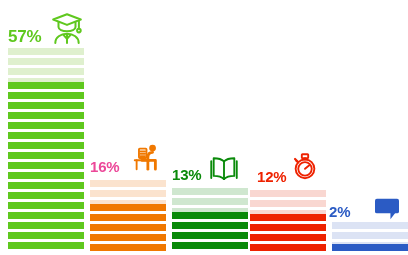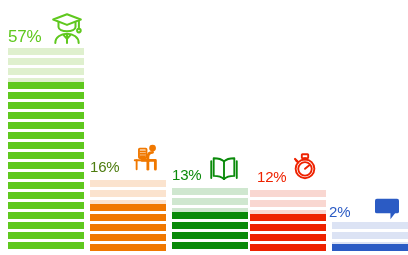--- a/index.html
+++ b/index.html
@@ -36,21 +36,21 @@
     bottom: 0;
   }
   .bar-faded {
     position: absolute;
     left: 0;
     width: 100%;
     bottom: 0;
   }
   .pct-label {
     position: absolute;
-    font-weight: normal;
+    font-weight: bold;
     letter-spacing: -0.2px;
     white-space: nowrap;
     line-height: 1;
   }
   .icon-wrap {
     position: absolute;
     line-height: 0;
   }
   .icon-wrap svg {
     display: block;
@@ -83,21 +83,21 @@
   </div>
 
   <div class="bar-group" style="left:90px; width:76px; height:72px;">
     <div class="bar" style="height:72px;">
       <div class="bar-faded" style="height:72px;
                   background: repeating-linear-gradient(to bottom, #FBE3CE 0px, #FBE3CE 7px, #ffffff 7px, #ffffff 10px);"></div>
       <div class="bar-solid" style="height:48px;
                   background: repeating-linear-gradient(to bottom, #F07800 0px, #F07800 7px, #ffffff 7px, #ffffff 10px);"></div>
     </div>
   </div>
-  <div class="pct-label" style="left:90px; top:159px; font-size:15px; color:#4d7c0f;">16%</div>
+  <div class="pct-label" style="left:90px; top:159px; font-size:15px; color:#ec4899;">16%</div>
   <div class="icon-wrap" style="left:131px; top:142px; width:30px; height:30px;">
     <svg width="30" height="30" viewBox="0 0 32 32" fill="none" stroke="#F07800" stroke-width="2" stroke-linecap="round" stroke-linejoin="round">
       <circle cx="23" cy="6.5" r="3.6" fill="#F07800" stroke="none"></circle>
       <path d="M23 11 C19.6 11 18 13.4 18 16.4 L18 19.5 L26 19.5 L26 29" stroke-width="3"></path>
       <path d="M18 19.5 L18 29" stroke-width="3"></path>
       <path d="M11.5 19.5 L18.5 19.5" stroke-width="3"></path>
       <path d="M4 19.5 L20 19.5"></path>
       <path d="M6 19.5 L6 29"></path>
       <rect x="8.5" y="7" width="8" height="10" rx="0.8"></rect>
       <path d="M10 10 L15 10 M10 12.5 L15 12.5 M10 15 L15 15"></path>

